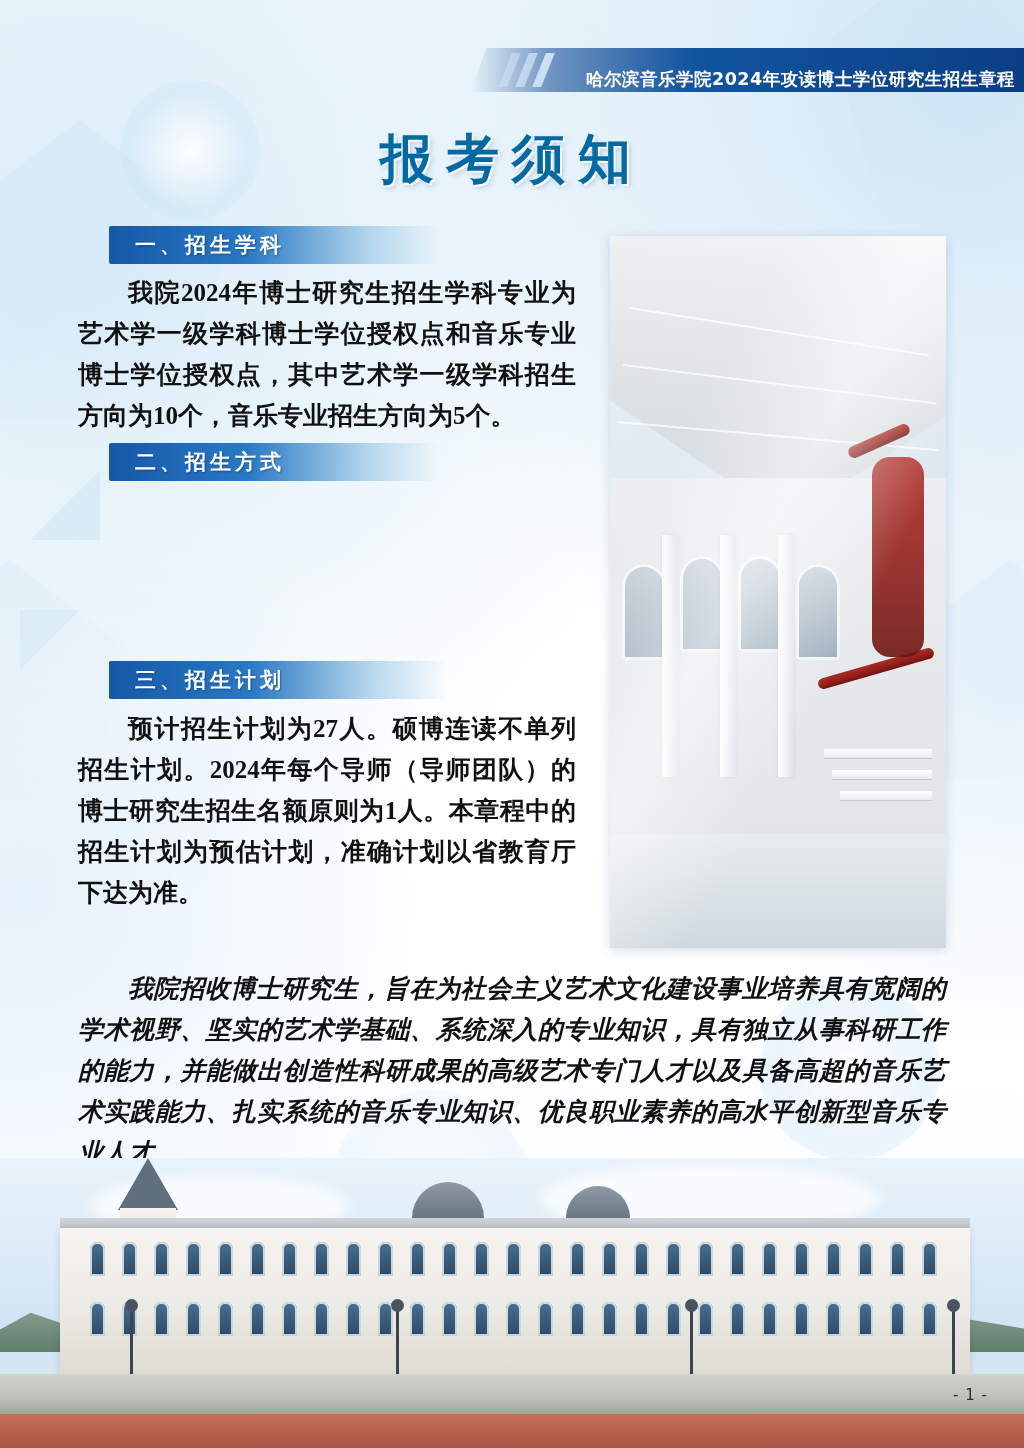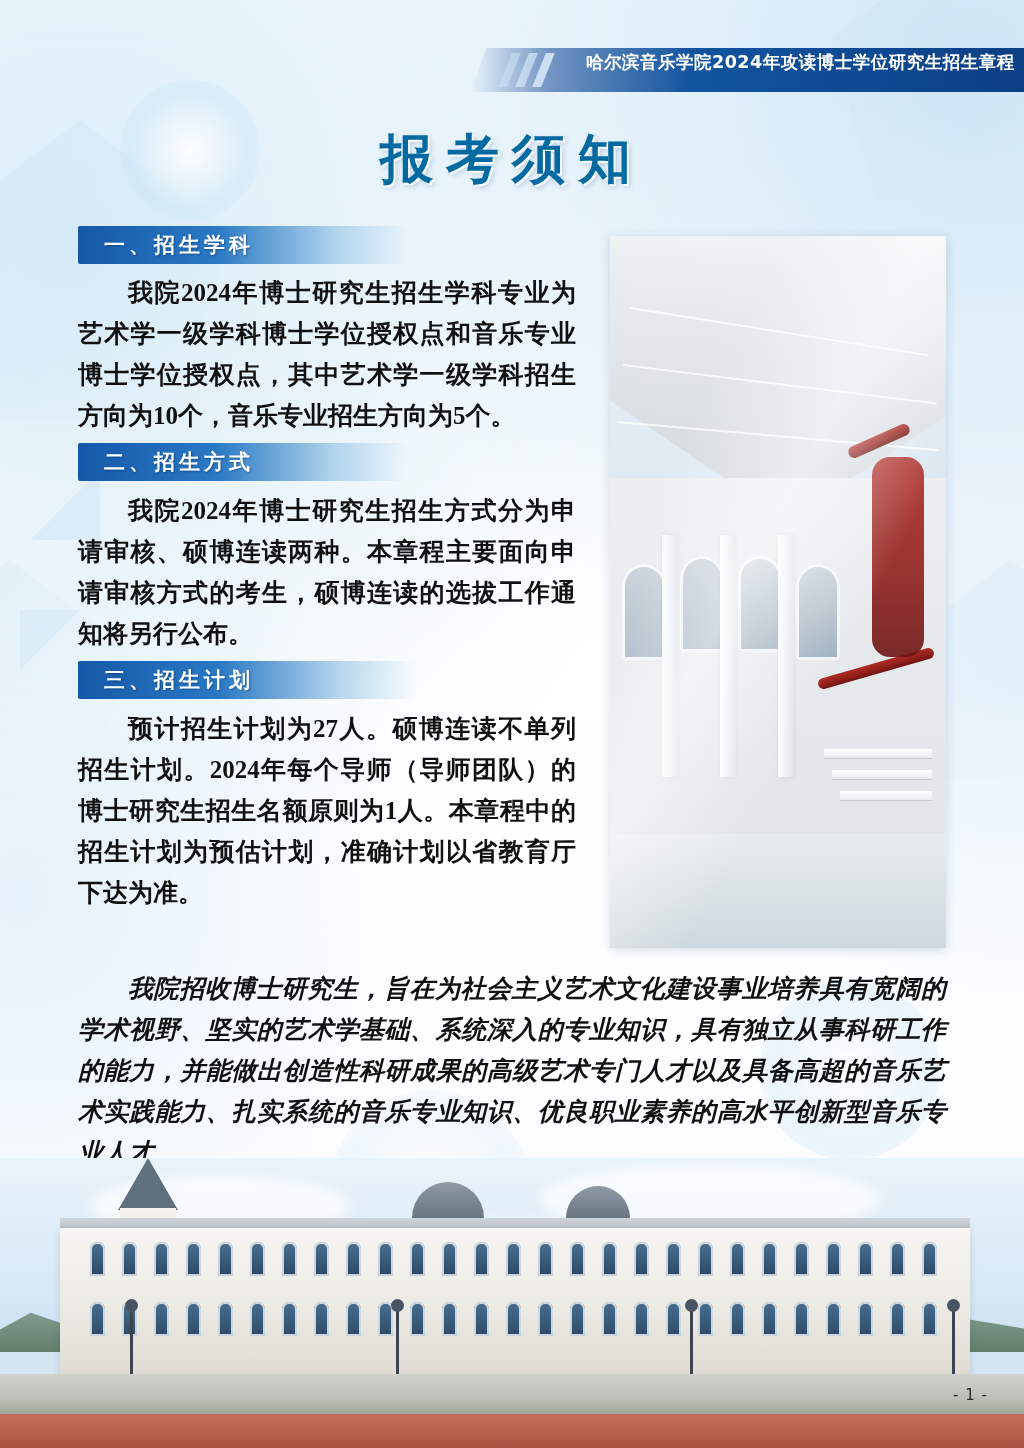--- a/index.html
+++ b/index.html
@@ -69,21 +69,21 @@
     height: 34px;
     background: #cfe3f6;
     transform: skewX(-22deg);
     opacity: 0.95;
   }
   .header-slashes span:nth-child(1) { left: 0px; opacity: 0.55; }
   .header-slashes span:nth-child(2) { left: 17px; opacity: 0.75; }
   .header-slashes span:nth-child(3) { left: 34px; opacity: 0.95; }
   .header-title {
     position: absolute;
-    top: 50px;
+    top: 67px;
     left: 586px;
     font-family: "DejaVu Sans", "Liberation Sans", sans-serif;
     font-size: 17.5px;
     font-weight: bold;
     letter-spacing: 0.5px;
     color: #ffffff;
     white-space: nowrap;
   }
 
   
@@ -101,20 +101,21 @@
     text-shadow: 2px 2px 0 rgba(255,255,255,0.9), 3px 3px 5px rgba(26,79,156,0.25);
   }
 
   
   .sec-head {
     position: absolute;
     height: 38px;
     width: 330px;
     background: linear-gradient(90deg, #1558a8 0%, #2a79c4 42%, rgba(110,174,219,0.45) 78%, rgba(255,255,255,0) 100%);
     border-radius: 2px;
+    margin-left: 31px;
   }
   .sec-head .label {
     position: absolute;
     left: 26px;
     top: 50%;
     transform: translateY(-50%);
     font-family: "DejaVu Sans", "Liberation Sans", sans-serif;
     font-size: 21px;
     font-weight: bold;
     letter-spacing: 4px;
@@ -370,21 +371,20 @@
   </div>
 
   <div class="sec-head" style="left:78px; top:226px;">
     <span class="label">一、招生学科</span>
   </div>
   <div class="body-text col-left" style="top:272px;">我院2024年博士研究生招生学科专业为艺术学一级学科博士学位授权点和音乐专业博士学位授权点，其中艺术学一级学科招生方向为10个，音乐专业招生方向为5个。</div>
 
   <div class="sec-head" style="left:78px; top:443px;">
     <span class="label">二、招生方式</span>
   </div>
-  <div class="body-text col-left" style="top:490px;">我院2024年博士研究生招生方式分为申请审核、硕博连读两种。本章程主要面向申请审核方式的考生，硕博连读的选拔工作通知将另行公布。</div>
 
   <div class="sec-head" style="left:78px; top:661px;padding-left:8px;">
     <span class="label">三、招生计划</span>
   </div>
   <div class="body-text col-left" style="top:708px;">预计招生计划为27人。硕博连读不单列招生计划。2024年每个导师（导师团队）的博士研究生招生名额原则为1人。本章程中的招生计划为预估计划，准确计划以省教育厅下达为准。</div>
 
   <div class="body-text full-wide" style="top:968px;font-style:italic;">我院招收博士研究生，旨在为社会主义艺术文化建设事业培养具有宽阔的学术视野、坚实的艺术学基础、系统深入的专业知识，具有独立从事科研工作的能力，并能做出创造性科研成果的高级艺术专门人才以及具备高超的音乐艺术实践能力、扎实系统的音乐专业知识、优良职业素养的高水平创新型音乐专业人才。</div>
 
   <div class="bottom-photo">
     <div class="sky"></div>

